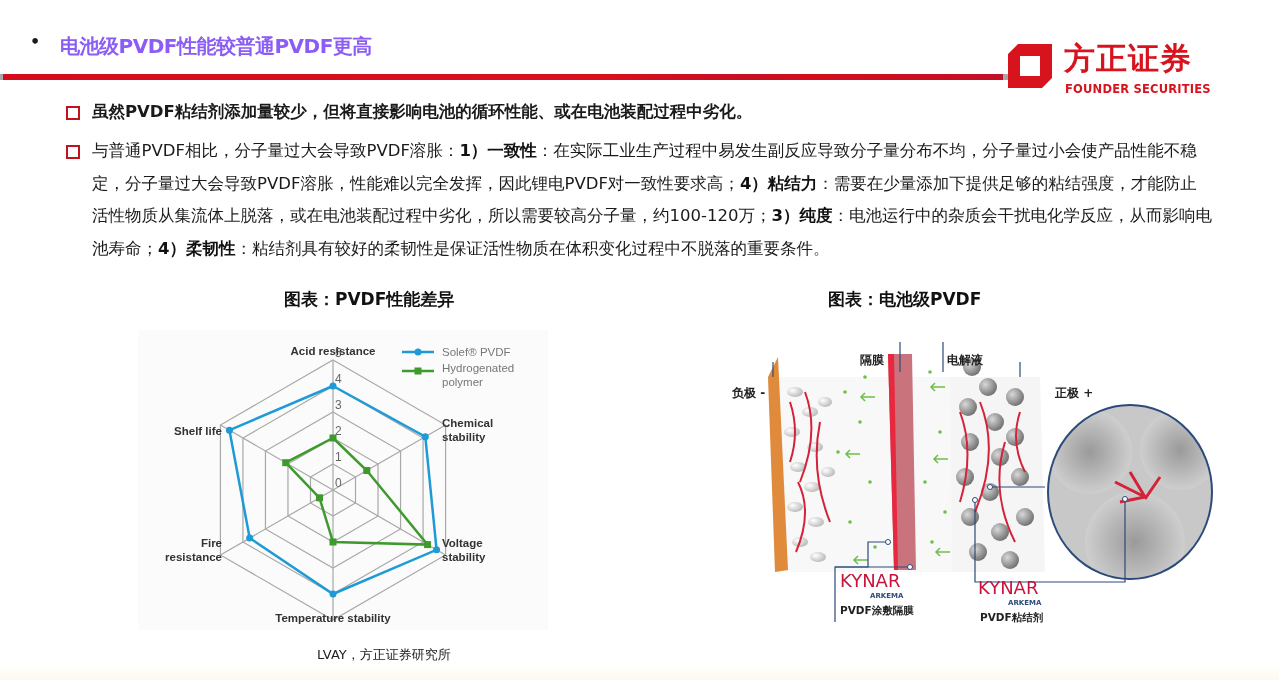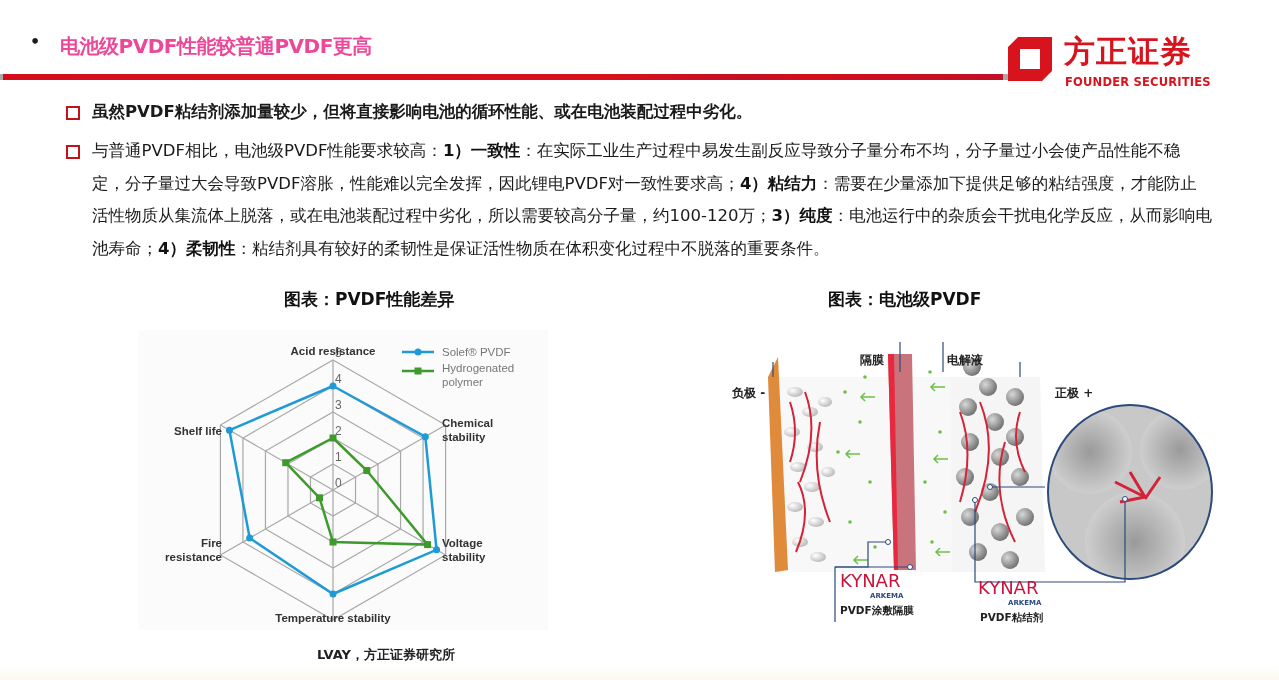--- a/index.html
+++ b/index.html
@@ -1,37 +1,37 @@
 <!DOCTYPE html>
 <html><head>
 <meta charset="utf-8">
 <style>
   html, body { margin:0; padding:0; }
   body { width:1279px; height:680px; background:#ffffff; position:relative; overflow:hidden;
          font-family:"DejaVu Sans", "Liberation Sans", sans-serif; color:#1a1a1a; }
   .header { position:absolute; left:0; top:0; width:1279px; height:90px; }
   .title-bullet { position:absolute; left:30px; top:32px; font-size:16px; font-weight:bold; }
-  .title { position:absolute; left:60px; top:33px; font-size:20px; font-weight:bold; letter-spacing:-0.5px; color:#ec4899;text-align:right; }
+  .title { position:absolute; left:60px; top:33px; font-size:20px; font-weight:bold; letter-spacing:-0.5px; color:#8b5cf6;text-align:right; }
   .redbar { position:absolute; left:3px; top:74px; width:1000px; height:6px;
             background:linear-gradient(90deg,#d40d1c 0%,#d9101c 60%,#c50f24 75%,#d40d1c 80%,#c21026 100%); }
   .redbar-cap { position:absolute; left:0; top:74px; width:4px; height:6px; background:#a8a8a8; }
   .redbar-end { position:absolute; left:1003px; top:74px; width:8px; height:6px; background:#a8a8a8; }
-  .logo { position:absolute; left:1008px; top:33px; width:210px; height:58px; }
+  .logo { position:absolute; left:1008px; top:40px; width:210px; height:58px; }
   .logo-mark { position:absolute; left:0; top:4px; width:44px; height:44px; }
   .logo-cn { position:absolute; left:56px; top:-2px; font-size:31px; font-weight:bold; color:#d7141e; letter-spacing:1px; }
   .logo-en { position:absolute; left:57px; top:42px; font-size:11.5px; font-weight:bold; color:#d7141e; letter-spacing:0.2px; white-space:nowrap; }
 
   .para { position:absolute; left:92px; width:1120px; font-size:16.5px; line-height:32.5px; color:#1a1a1a; }
   .para b { font-weight:bold; color:#111; }
   .sq { position:absolute; width:10px; height:10px; border:2px solid #c0131b; background:#fff; }
   .p1 { top:96px; font-weight:bold; }
   .p2 { top:135px; }
 
   .fig-title { position:absolute; top:288px; font-size:17px; font-weight:bold; color:#111; }
-  .source { position:absolute; top:646px; font-size:13px; color:#222;font-weight:bold; }
+  .source { position:absolute; top:646px; font-size:13px; color:#222; }
 
   .radar { position:absolute; left:150px; top:330px; width:400px; height:300px; }
   .radar-bg { position:absolute; left:138px; top:330px; width:410px; height:300px; background:#fbfbfb; }
   .diagram { position:absolute; left:720px; top:332px; width:500px; height:296px; }
   .bottom-band { position:absolute; left:0; top:668px; width:1279px; height:12px; background:linear-gradient(#fffefb,#fdf9f1); }
 </style>
 </head>
 <body>
 
 <div class="header">
@@ -47,21 +47,21 @@
     <span class="logo-cn">方正证券</span>
     <span class="logo-en">FOUNDER SECURITIES</span>
   </div>
 </div>
 
 <div class="sq" style="left:66px;top:106px;"></div>
 <div class="para p1">虽然PVDF粘结剂添加量较少，但将直接影响电池的循环性能、或在电池装配过程中劣化。</div>
 
 <div class="sq" style="left:66px;top:145px;"></div>
 <div class="para p2">
-  <span>与普通PVDF相比，电池级PVDF性能要求较高：</span><b>1）一致性</b><span>：在实际工业生产过程中易发生副反应导致分子量分布不均，分子量过小会使产品性能不稳定，分子量过大会导致PVDF溶胀，性能难以完全发挥，因此锂电PVDF对一致性要求高；</span><b>4）粘结力</b><span>：需要在少量添加下提供足够的粘结强度，才能防止活性物质从集流体上脱落，或在电池装配过程中劣化，所以需要较高分子量，约100-120万；</span><b>3）纯度</b><span>：电池运行中的杂质会干扰电化学反应，从而影响电池寿命；</span><b>4）柔韧性</b><span>：粘结剂具有较好的柔韧性是保证活性物质在体积变化过程中不脱落的重要条件。</span>
+  <span>与普通PVDF相比，分子量过大会导致PVDF溶胀：</span><b>1）一致性</b><span>：在实际工业生产过程中易发生副反应导致分子量分布不均，分子量过小会使产品性能不稳定，分子量过大会导致PVDF溶胀，性能难以完全发挥，因此锂电PVDF对一致性要求高；</span><b>4）粘结力</b><span>：需要在少量添加下提供足够的粘结强度，才能防止活性物质从集流体上脱落，或在电池装配过程中劣化，所以需要较高分子量，约100-120万；</span><b>3）纯度</b><span>：电池运行中的杂质会干扰电化学反应，从而影响电池寿命；</span><b>4）柔韧性</b><span>：粘结剂具有较好的柔韧性是保证活性物质在体积变化过程中不脱落的重要条件。</span>
 </div>
 
 <div class="fig-title" style="left:238px;margin-left:46px;">图表：PVDF性能差异</div>
 <div class="fig-title" style="left:828px;">图表：电池级PVDF</div>
 
 <div class="radar-bg"></div>
 <svg class="radar" id="radar" viewBox="0 0 400 300" width="400" height="300">
     <g>
       <polygon points="183,134 205.5166604983954,147 205.5166604983954,173 183,186 160.4833395016046,173 160.4833395016046,147" fill="none" stroke="#a8a8a8" stroke-width="1.2"></polygon>
       <polygon points="183,108 228.0333209967908,134 228.03332099679082,186 183,212 137.9666790032092,186.00000000000003 137.9666790032092,134" fill="none" stroke="#a8a8a8" stroke-width="1.2"></polygon>

